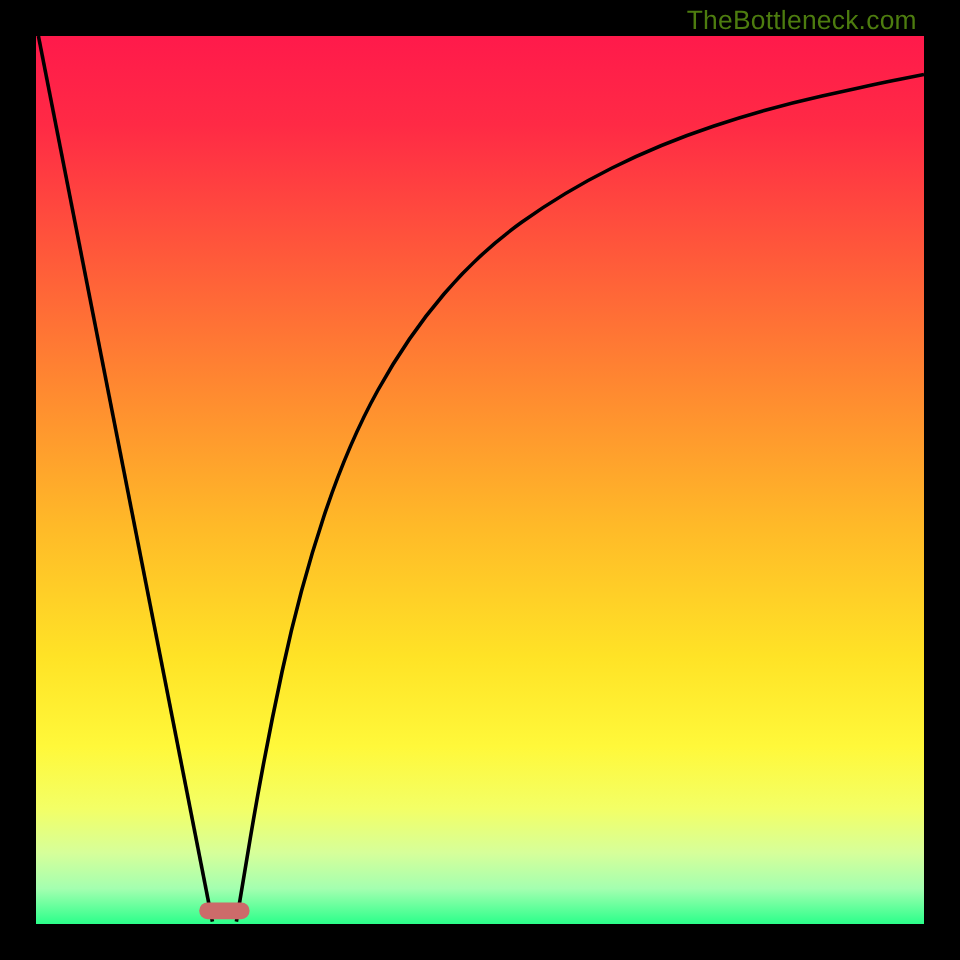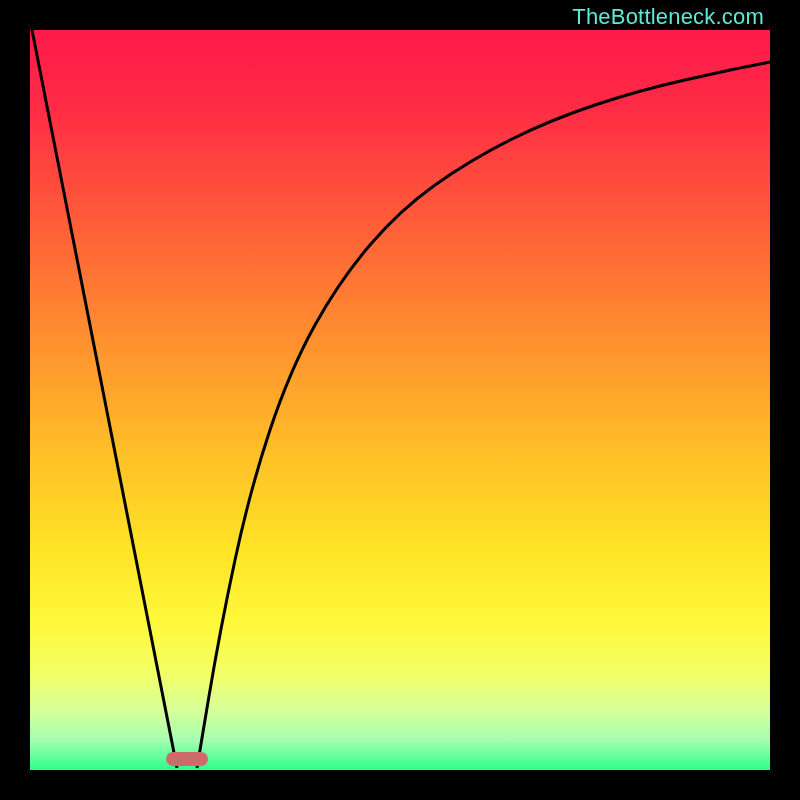--- a/index.html
+++ b/index.html
@@ -23,21 +23,21 @@
     position: absolute;
     left: 0;
     top: 0;
     width: 100%;
     height: 100%;
   }
   .watermark {
     position: absolute;
     top: 4px;
     right: 36px;
-    color: #5eead4;
+    color: #4d7c0f;
     font-size: 22px;
     font-weight: 500;
     letter-spacing: 0.2px;
   }
   svg.curve {
     position: absolute;
     left: 0;
     top: 0;
     width: 100%;
     height: 100%;

